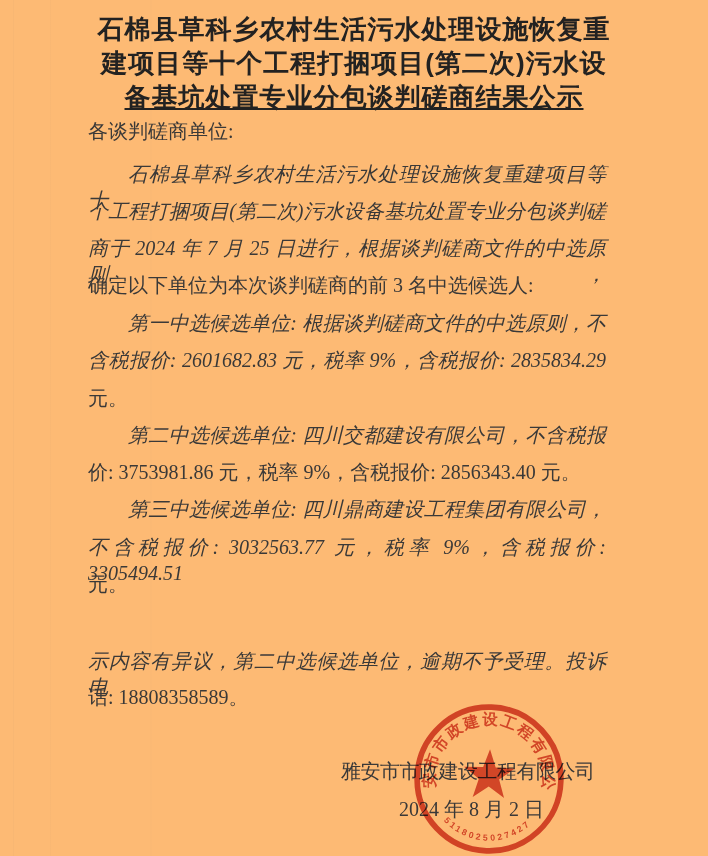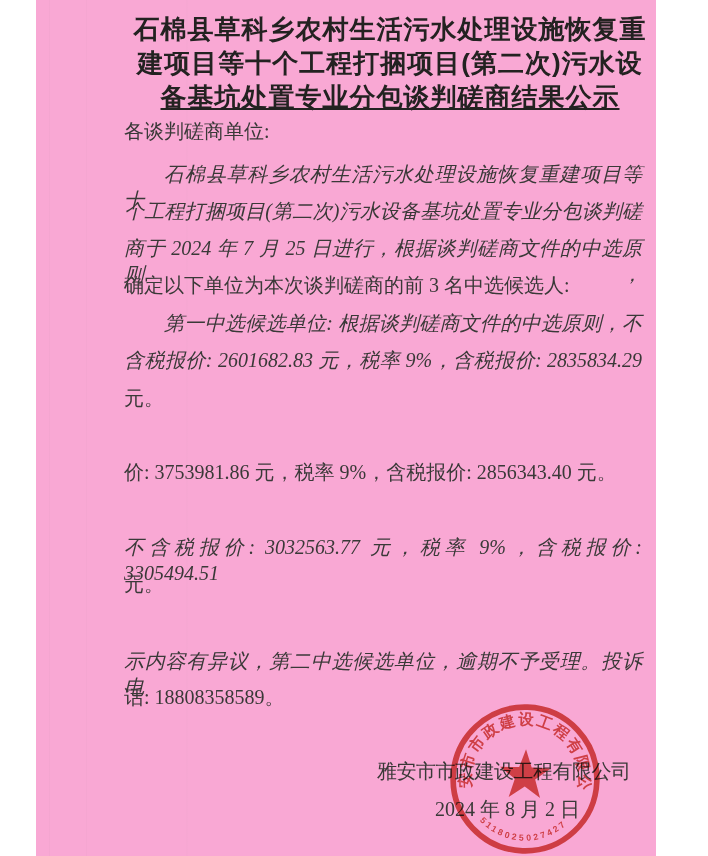--- a/index.html
+++ b/index.html
@@ -1,23 +1,22 @@
 <!DOCTYPE html>
 <html><head>
 <meta charset="utf-8">
 <style>
   html,body{margin:0;padding:0;background:#ffffff;}
   .page{
     position:relative;
-    width:620px;height:856px;
-    background:#f9a8d4;
+    width:708px;height:856px;
+    background:#fdba74;
     overflow:hidden;
     font-family:"Liberation Serif","DejaVu Serif",serif;
     color:#333231;
-    margin-left:36px;
   }
   
   .page::before{
     content:"";position:absolute;inset:0;pointer-events:none;
     background:
       linear-gradient(90deg, rgba(90,90,90,0.03) 0 1px, transparent 1px) 13px 0/100px 100% no-repeat,
       linear-gradient(90deg, rgba(90,90,90,0.025) 0 1px, transparent 1px) 50px 0/100px 100% no-repeat,
       linear-gradient(90deg, rgba(120,120,120,0.015) 0 2px, transparent 2px) 150px 0/200px 100% no-repeat;
   }
   .title-line{
@@ -76,22 +75,24 @@
 
   <div class="bline just ind" style="top:161px">石棉县草科乡农村生活污水处理设施恢复重建项目等十</div>
   <div class="bline just" style="top:198px">个工程打捆项目(第二次)污水设备基坑处置专业分包谈判磋</div>
   <div class="bline just" style="top:235px">商于 2024 年 7 月 25 日进行，根据谈判磋商文件的中选原则，</div>
   <div class="bline" style="top:272px">确定以下单位为本次谈判磋商的前 3 名中选候选人:</div>
 
   <div class="bline just ind" style="top:310px">第一中选候选单位: 根据谈判磋商文件的中选原则，不</div>
   <div class="bline just" style="top:347px">含税报价: 2601682.83 元，税率 9%，含税报价: 2835834.29</div>
   <div class="bline" style="top:385px">元。</div>
 
+  <div class="bline just ind" style="top:422px">第二中选候选单位: 四川交都建设有限公司，不含税报</div>
   <div class="bline" style="top:459px">价: 3753981.86 元，税率 9%，含税报价: 2856343.40 元。</div>
 
+  <div class="bline just ind" style="top:496px">第三中选候选单位: 四川鼎商建设工程集团有限公司，</div>
   <div class="bline just" style="top:534px">不含税报价: 3032563.77 元，税率 9%，含税报价: 3305494.51</div>
   <div class="bline" style="top:571px">元。</div>
 
   <div class="bline just" style="top:648px">示内容有异议，第二中选候选单位，逾期不予受理。投诉电</div>
   <div class="bline" style="top:684px">话: 18808358589。</div>
 
   <div class="sig">雅安市市政建设工程有限公司</div>
   <div class="date">2024 年 8 月 2 日</div>
 
   <svg class="seal" viewBox="0 0 150 150" aria-hidden="true">

